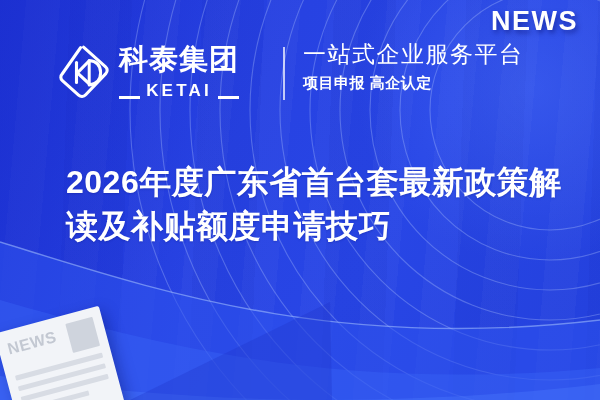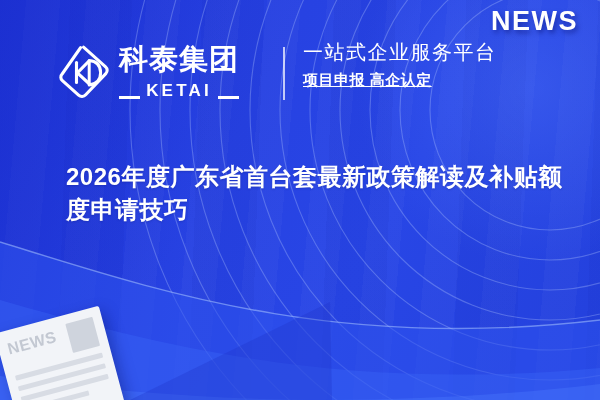--- a/index.html
+++ b/index.html
@@ -151,35 +151,34 @@
     background: rgba(255,255,255,0.72);
   }
 
   .slogan {
     position: absolute;
     left: 303px;
     top: 41px;
   }
   .slogan-main {
     color: #ffffff;
-    font-size: 20px;
+    font-size: 23px;
     font-weight: 400;
     letter-spacing: 1.5px;
     line-height: 1.18;
     white-space: nowrap;
   }
   .slogan-sub {
     color: #ffffff;
     font-size: 15px;
     font-weight: 700;
     letter-spacing: 0.5px;
     line-height: 1.2;
     margin-top: 6px;
     white-space: nowrap;
-    text-decoration: underline;
   }
 
   .news-badge {
     position: absolute;
     right: 22px;
     top: 8px;
     color: #ffffff;
     font-size: 27px;
     font-weight: 700;
     letter-spacing: 1.5px;
@@ -187,21 +186,21 @@
     text-shadow: 2px 3px 5px rgba(10,20,120,0.55);
   }
 
   
   .title {
     position: absolute;
     left: 66px;
     top: 160px;
     width: 505px;
     color: #ffffff;
-    font-size: 24px;
+    font-size: 32px;
     font-weight: 700;
     line-height: 1.38;
     letter-spacing: 0.5px;
     text-shadow: 0 1px 2px rgba(8,20,110,0.25);
   }
 
   
   .newspaper {
     position: absolute;
     left: 6px;

